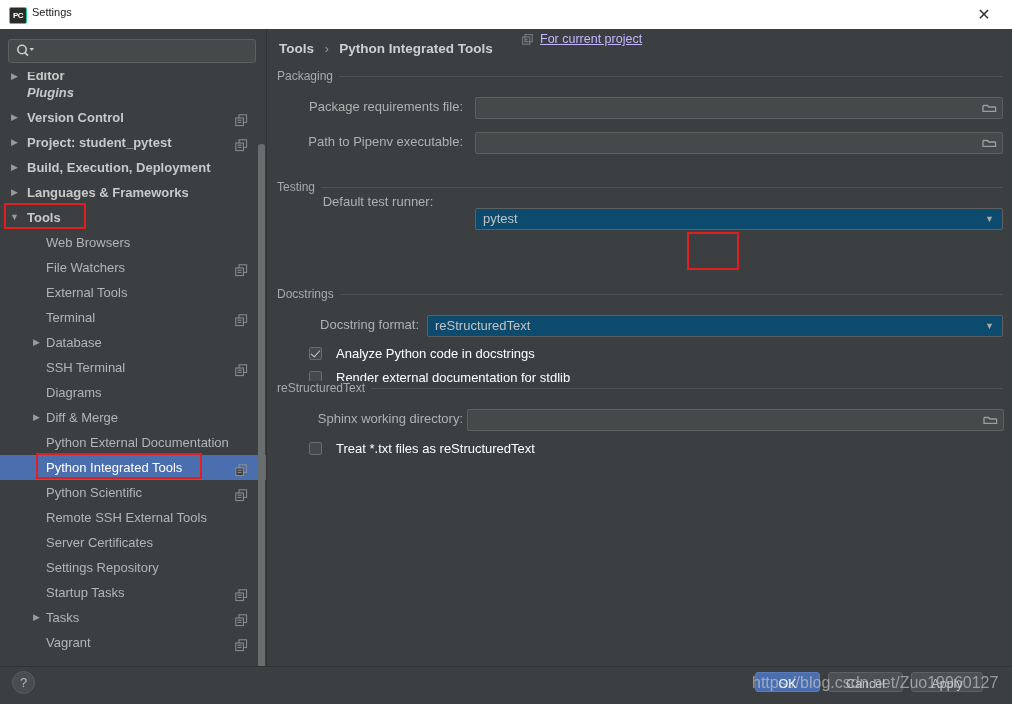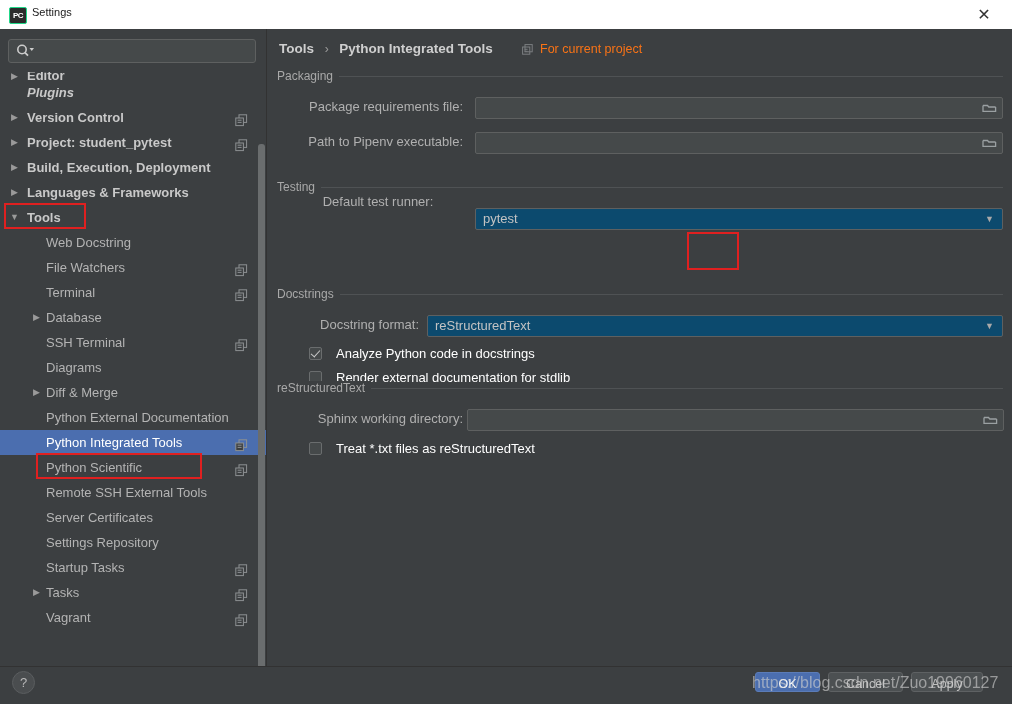--- a/index.html
+++ b/index.html
@@ -82,22 +82,22 @@
   }
   
   .right-panel{
     position:absolute;left:267px;top:29px;width:745px;height:637px;
     background:#3c3f41;
   }
   .crumbs{position:absolute;left:12px;top:10px;height:20px;line-height:20px;text-align:center;}
   .crumb{font-weight:bold;font-size:13.5px;color:#cfcfcf;}
   .crumb-sep{color:#9a9a9a;margin:0 7px;font-size:12px;}
   .forproj{
-    position:absolute;left:255px;top:10px;height:20px;line-height:20px;
-    color:#f97316;font-size:12.5px;
+    position:absolute;left:255px;top:0;height:20px;line-height:20px;
+    color:#c4b5fd;font-size:12.5px;text-decoration:underline;
   }
   .forproj .pico{display:inline-block;width:14px;vertical-align:-2px;margin-right:4px;}
 
   .group{position:absolute;left:10px;width:726px;}
   .group-head{
     position:relative;height:14px;
   }
   .group-head .gt{
     position:absolute;left:0;top:0;font-size:12px;color:#a9a9a9;background:#3c3f41;
     padding-right:6px;z-index:2;line-height:14px;
@@ -216,30 +216,33 @@
       </div>
       <div class="tree-row bold">
         <span class="arrow" style="left: 8px;">▶</span>
         <span class="tl" style="left: 27px;">Languages &amp; Frameworks</span>
       </div>
       <div class="tree-row bold">
         <span class="arrow" style="left: 8px;">▼</span>
         <span class="tl" style="left: 27px;">Tools</span>
       </div>
       <div class="tree-row">
-        <span class="tl" style="left: 46px;">Web Docstring</span>
+        <span class="tl" style="left: 46px;">Web Browsers</span>
       </div>
       <div class="tree-row">
         <span class="tl" style="left: 46px;">File Watchers</span>
         <span class="copyico"><svg width="13" height="13" viewBox="0 0 13 13">
             <rect x="4" y="0.8" width="7.6" height="7.6" fill="none" stroke="#8d9193" stroke-width="1"></rect>
             <rect x="0.8" y="4" width="7.6" height="7.6" fill="#3c3f41" stroke="#8d9193" stroke-width="1"></rect>
             <line x1="2.6" y1="6.2" x2="6.6" y2="6.2" stroke="#8d9193" stroke-width="1"></line>
             <line x1="2.6" y1="8.4" x2="6.6" y2="8.4" stroke="#8d9193" stroke-width="1"></line>
           </svg></span>
+      </div>
+      <div class="tree-row">
+        <span class="tl" style="left: 46px;">External Tools</span>
       </div>
       <div class="tree-row">
         <span class="tl" style="left: 46px;">Terminal</span>
         <span class="copyico"><svg width="13" height="13" viewBox="0 0 13 13">
             <rect x="4" y="0.8" width="7.6" height="7.6" fill="none" stroke="#8d9193" stroke-width="1"></rect>
             <rect x="0.8" y="4" width="7.6" height="7.6" fill="#3c3f41" stroke="#8d9193" stroke-width="1"></rect>
             <line x1="2.6" y1="6.2" x2="6.6" y2="6.2" stroke="#8d9193" stroke-width="1"></line>
             <line x1="2.6" y1="8.4" x2="6.6" y2="8.4" stroke="#8d9193" stroke-width="1"></line>
           </svg></span>
       </div>

